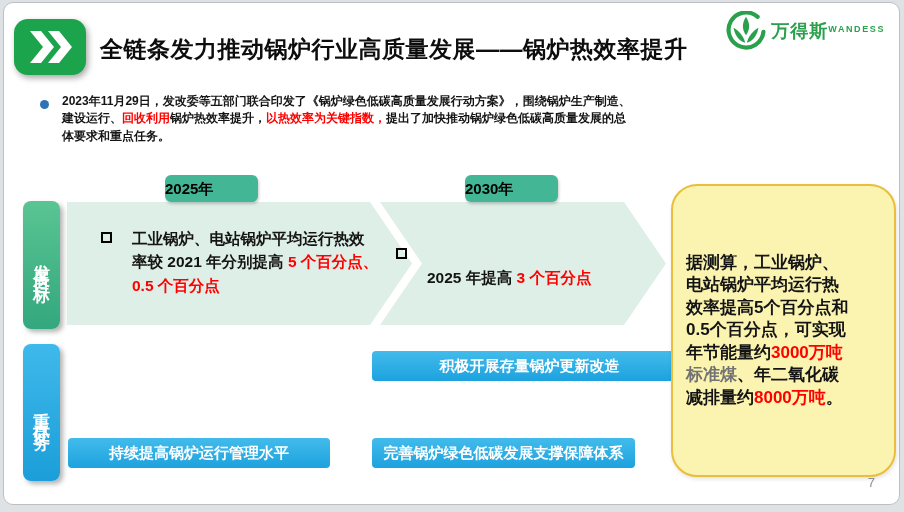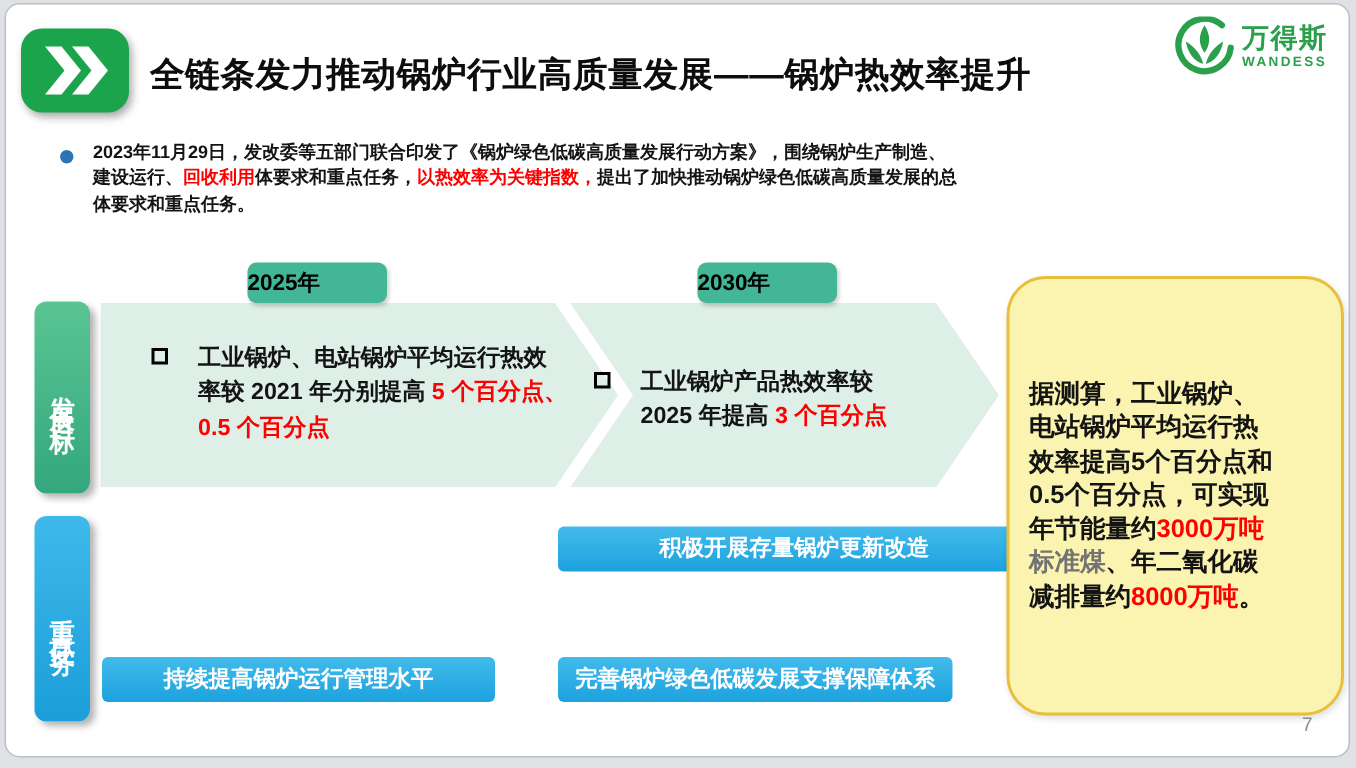--- a/index.html
+++ b/index.html
@@ -8,21 +8,21 @@
   .slide { position:absolute; left:3px; top:2px; width:897px; height:503px; background:#ffffff;
            border:1px solid #bcc0c5; border-radius:10px; }
 
   
   .hdr-icon { position:absolute; left:10px; top:16px; width:72px; height:56px; background:#1CA44C;
               border-radius:14px; box-shadow:2px 3px 6px rgba(0,0,0,.35);
               display:flex; align-items:center; justify-content:center; }
   .title { position:absolute; left:96px; top:31px; font-size:23px; font-weight:bold; color:#0d0d0d;
            letter-spacing:.5px; white-space:nowrap; }
   .logo { position:absolute; right:14px; top:8px; display:flex; align-items:center; gap:5px; }
-  .logo-text { display:flex; flex-direction:column; line-height:1; }
+  .logo-text { display:flex; flex-direction:row; line-height:1; }
   .logo-name { font-size:18px; font-weight:bold; color:#2AA04D; letter-spacing:1px; }
   .logo-latin { font-size:9px; font-weight:bold; color:#2AA04D; letter-spacing:1.6px; margin-top:3px; }
 
   
   .intro { position:absolute; left:36px; top:90px; width:854px; font-size:12px; font-weight:bold;
            line-height:1.45; color:#141414; }
   .intro-bullet { position:absolute; left:0; top:7px; width:9px; height:9px; border-radius:50%;
                   background:#2E74B5; }
   .intro-text { margin-left:22px; }
 
@@ -91,40 +91,40 @@
         <path d="M39 20 C37 30 32 36 25 38 C27 30 32 24 39 20 Z" fill="#2AA04D"></path>
       </svg>
       <div class="logo-text">
         <span class="logo-name">万得斯</span>
         <span class="logo-latin">WANDESS</span>
       </div>
     </div>
 
     <div class="intro">
       <span class="intro-bullet"></span>
-      <div class="intro-text"><span>2023年11月29日，发改委等五部门联合印发了《锅炉绿色低碳高质量发展行动方案》，围绕锅炉生产制造、</span><br><span>建设运行、</span><span style="color: rgb(255, 0, 0);">回收利用</span><span>体要求和重点任务，</span><span style="color: rgb(255, 0, 0);">以热效率为关键指数，</span><span>提出了加快推动锅炉绿色低碳高质量发展的总</span><br><span>体要求和重点任务。</span></div>
+      <div class="intro-text"><span>2023年11月29日，发改委等五部门联合印发了《锅炉绿色低碳高质量发展行动方案》，围绕锅炉生产制造、</span><br><span>建设运行、</span><span style="color: rgb(255, 0, 0);">回收利用</span><span>锅炉热效率提升，</span><span style="color: rgb(255, 0, 0);">以热效率为关键指数，</span><span>提出了加快推动锅炉绿色低碳高质量发展的总</span><br><span>体要求和重点任务。</span></div>
     </div>
 
     <div class="arrow1"></div>
     <div class="arrow2"></div>
 
     <div class="goals-bar">
       <span class="vtext">发展目标</span>
     </div>
 
     <div class="year-badge badge-2025">2025年</div>
     <div class="year-badge badge-2030">2030年</div>
 
     <div class="goal goal-1">
       <span class="checkbox"></span>
       <div><span>工业锅炉、电站锅炉平均运行热效</span><br><span>率较 2021 年分别提高 </span><span style="color: rgb(255, 0, 0);">5 个百分点、</span><br><span style="color: rgb(255, 0, 0);">0.5 个百分点</span></div>
     </div>
     <div class="goal goal-2">
       <span class="checkbox"></span>
-      <div><span>工业锅炉产品热效率较</span><br><span>2025 年提高 </span><span style="color: rgb(255, 0, 0);">3 个百分点</span></div>
+      <div><br><span>2025 年提高 </span><span style="color: rgb(255, 0, 0);">3 个百分点</span></div>
     </div>
 
     <div class="tasks-bar">
       <span class="vtext">重点任务</span>
     </div>
     <div class="task-btn btn-2">积极开展存量锅炉更新改造</div>
     <div class="task-btn btn-4">完善锅炉绿色低碳发展支撑保障体系</div>
     <div class="task-btn btn-3">持续提高锅炉运行管理水平</div>
 
     <div class="callout">

